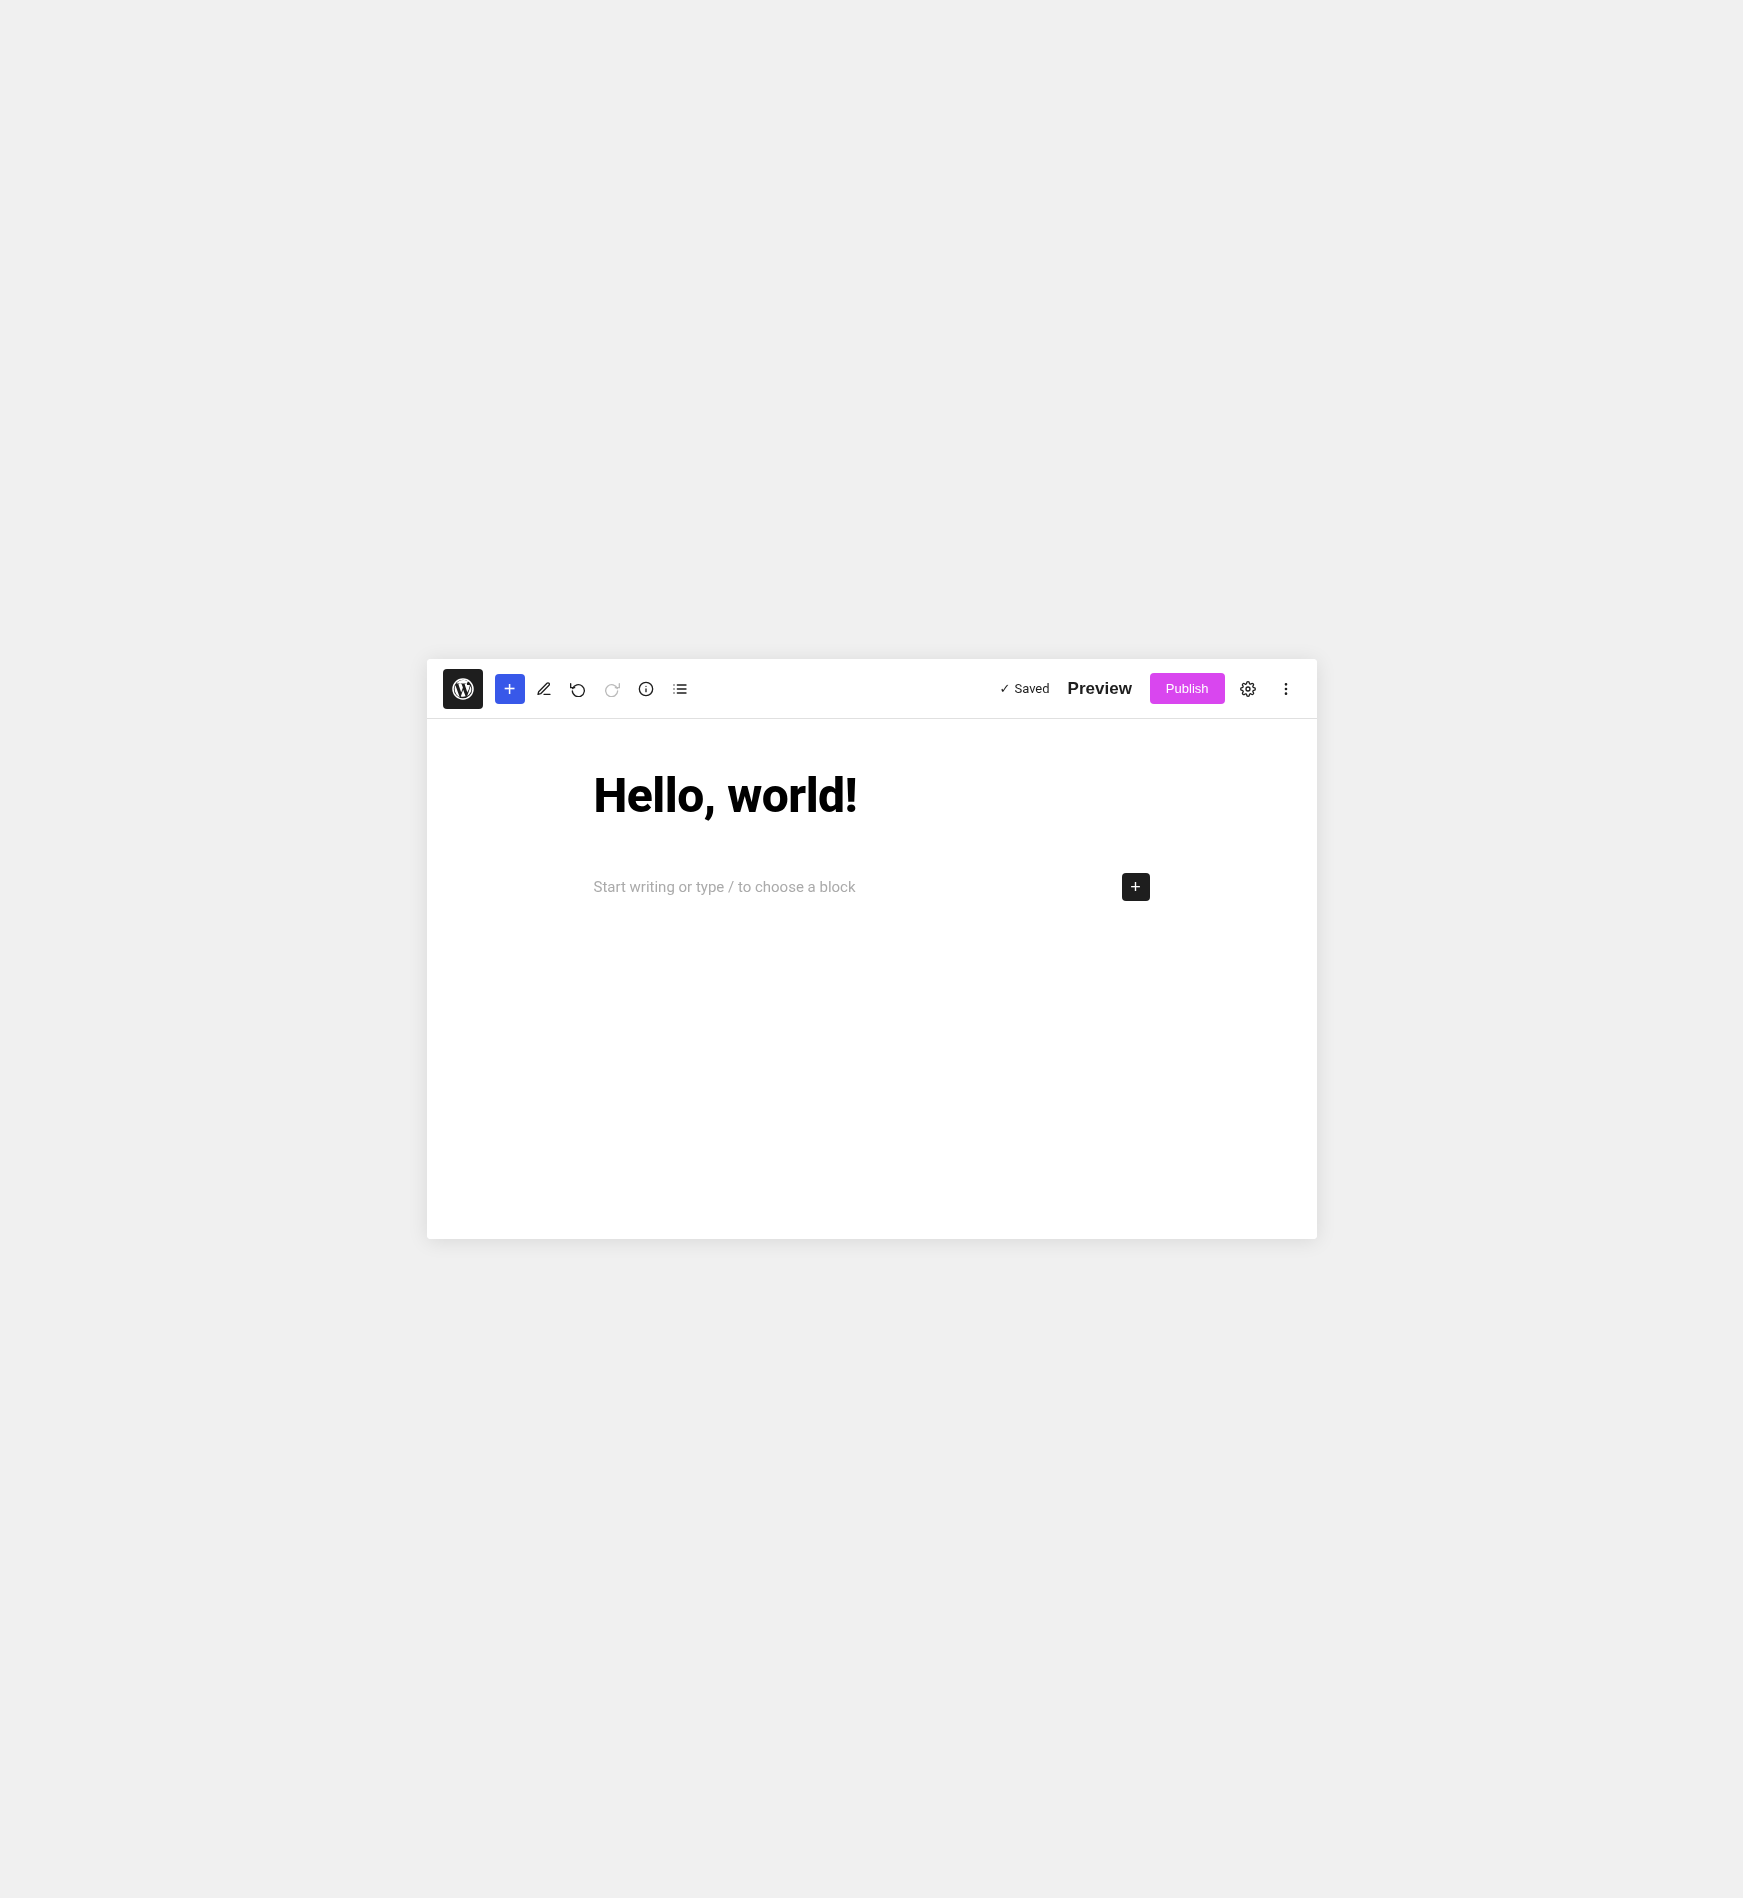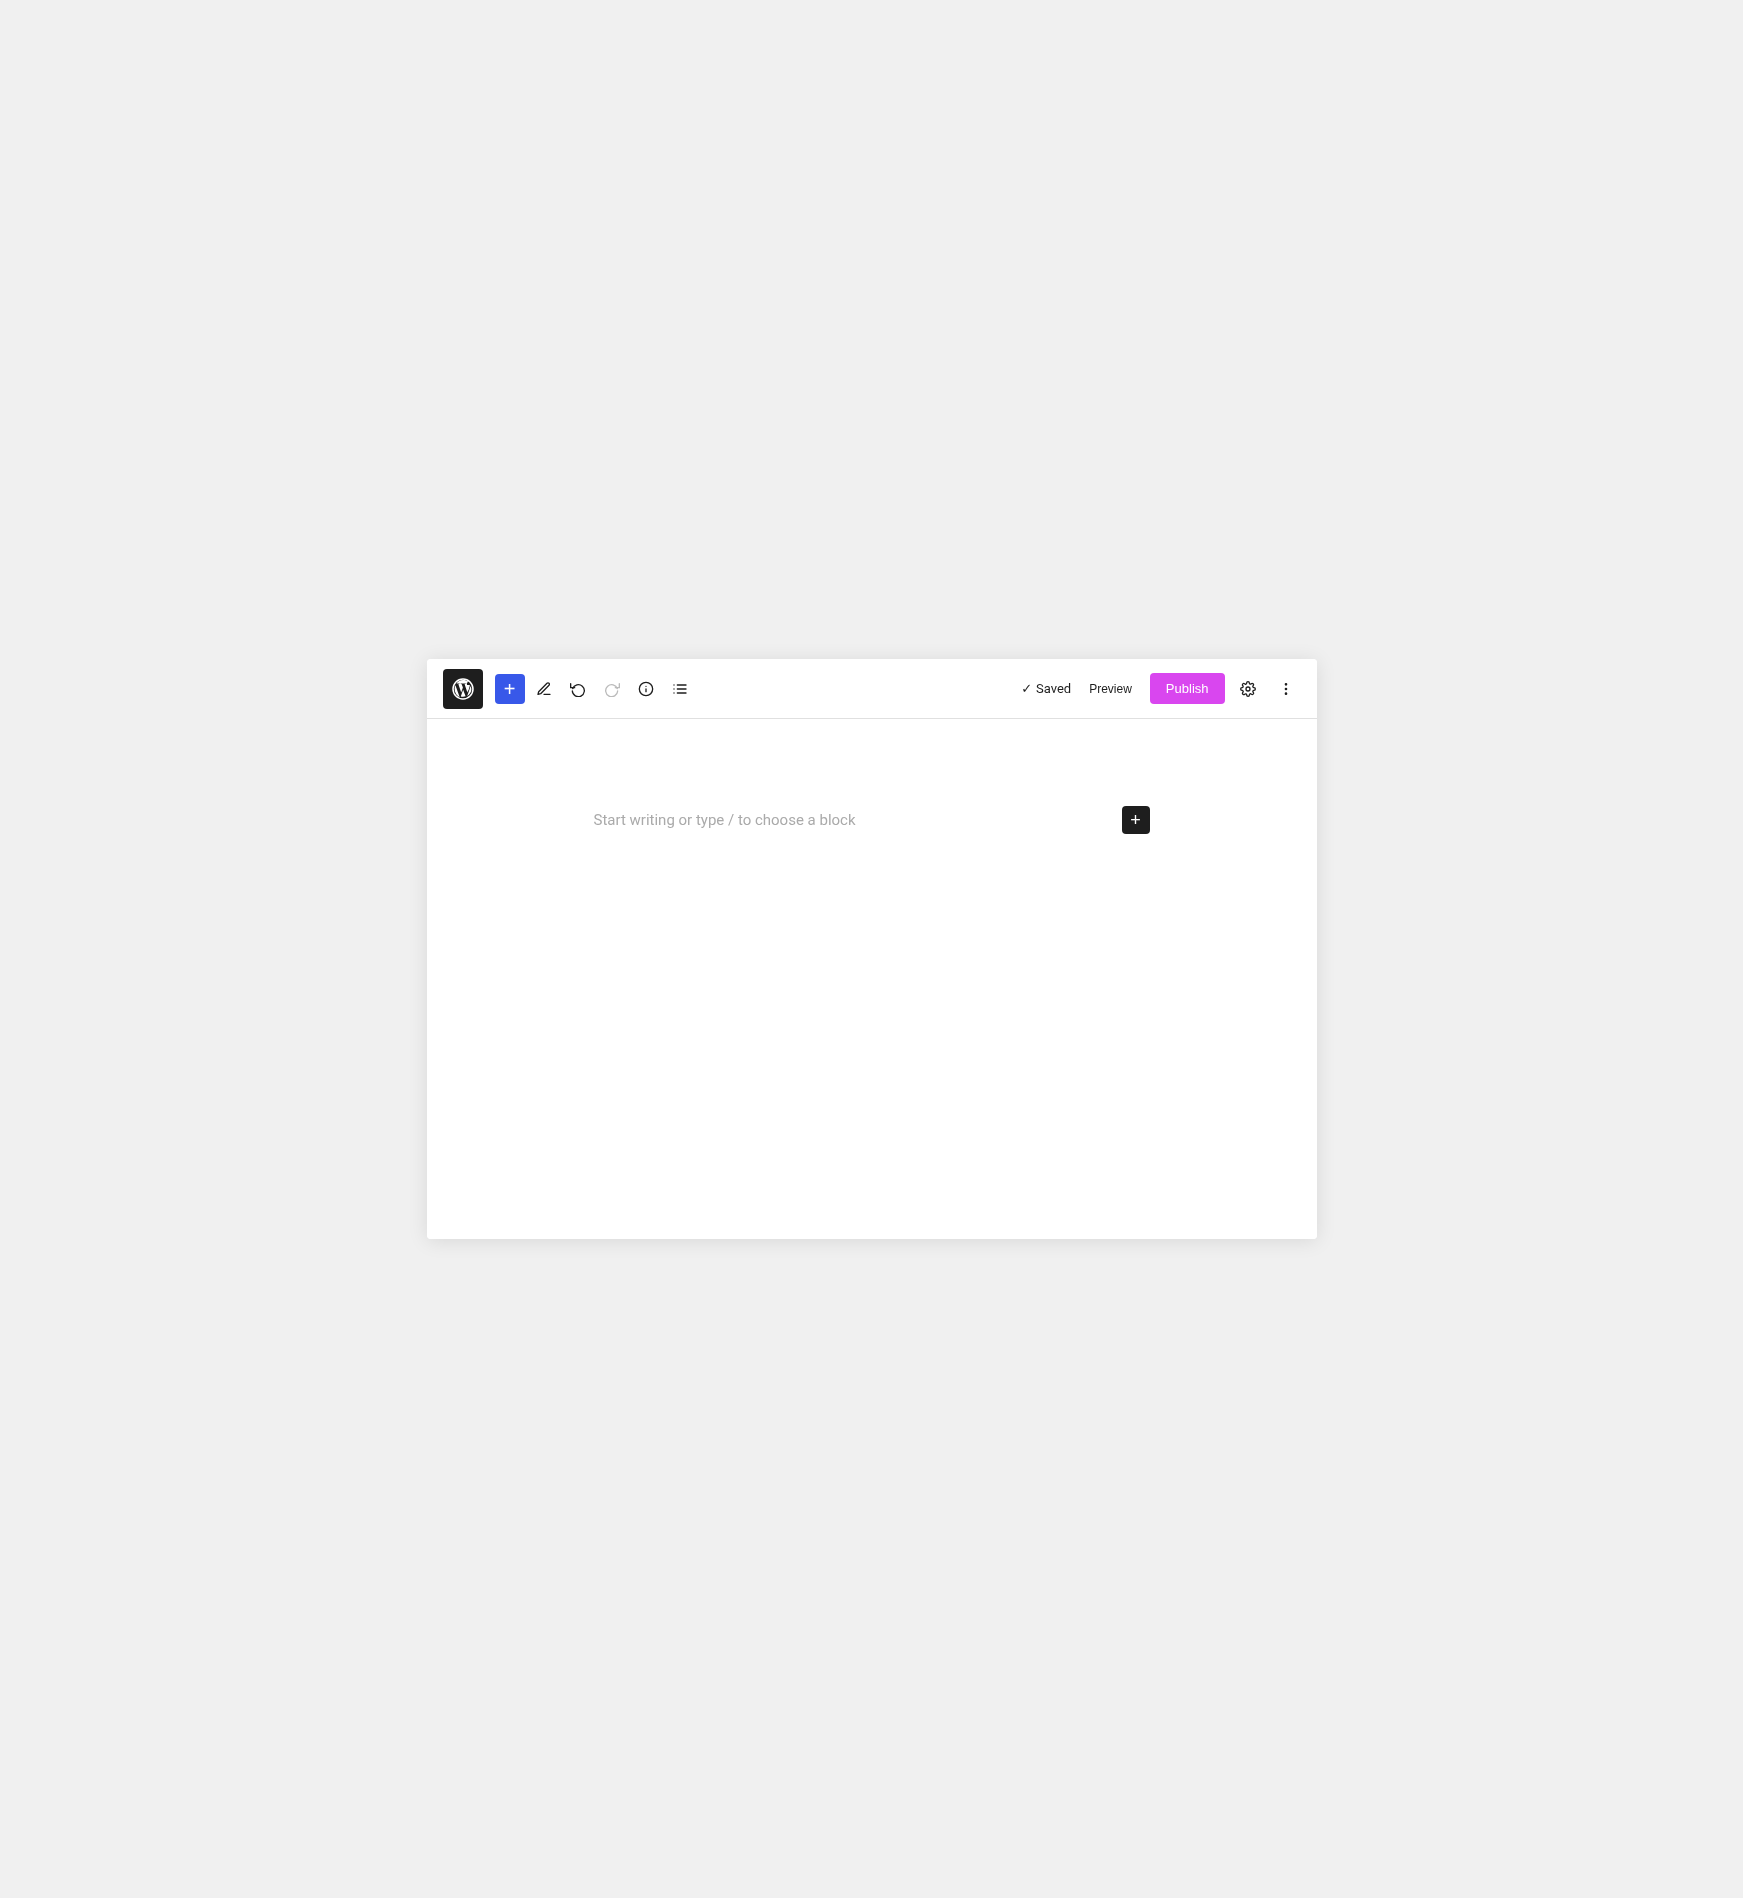--- a/index.html
+++ b/index.html
@@ -110,22 +110,22 @@
 
     .saved-check {
       color: #1e1e1e;
       font-size: 13px;
     }
 
     .btn-preview {
       background: transparent;
       border: none;
       cursor: pointer;
-      font-size: 12px;
-      font-weight: 400;
+      font-size: 17px;
+      font-weight: 700;
       color: #1e1e1e;
       padding: 6px 10px;
       border-radius: 4px;
     }
 
     .btn-publish {
       background: #d946ef;
       border: none;
       border-radius: 4px;
       color: white;
@@ -288,20 +288,21 @@
           <circle cx="12" cy="12" r="1" fill="currentColor"></circle>
           <circle cx="12" cy="19" r="1" fill="currentColor"></circle>
         </svg>
       </button>
     </div>
   </div>
 
   <div class="editor-content">
     <div class="content-inner">
 
+      <h1 class="post-title">Hello, world!</h1>
 
       <div class="block-placeholder">
         <span class="block-placeholder-text">Start writing or type / to choose a block</span>
         <button class="block-add-inline">+</button>
       </div>
     </div>
   </div>
 </div>
 
 </body></html>

